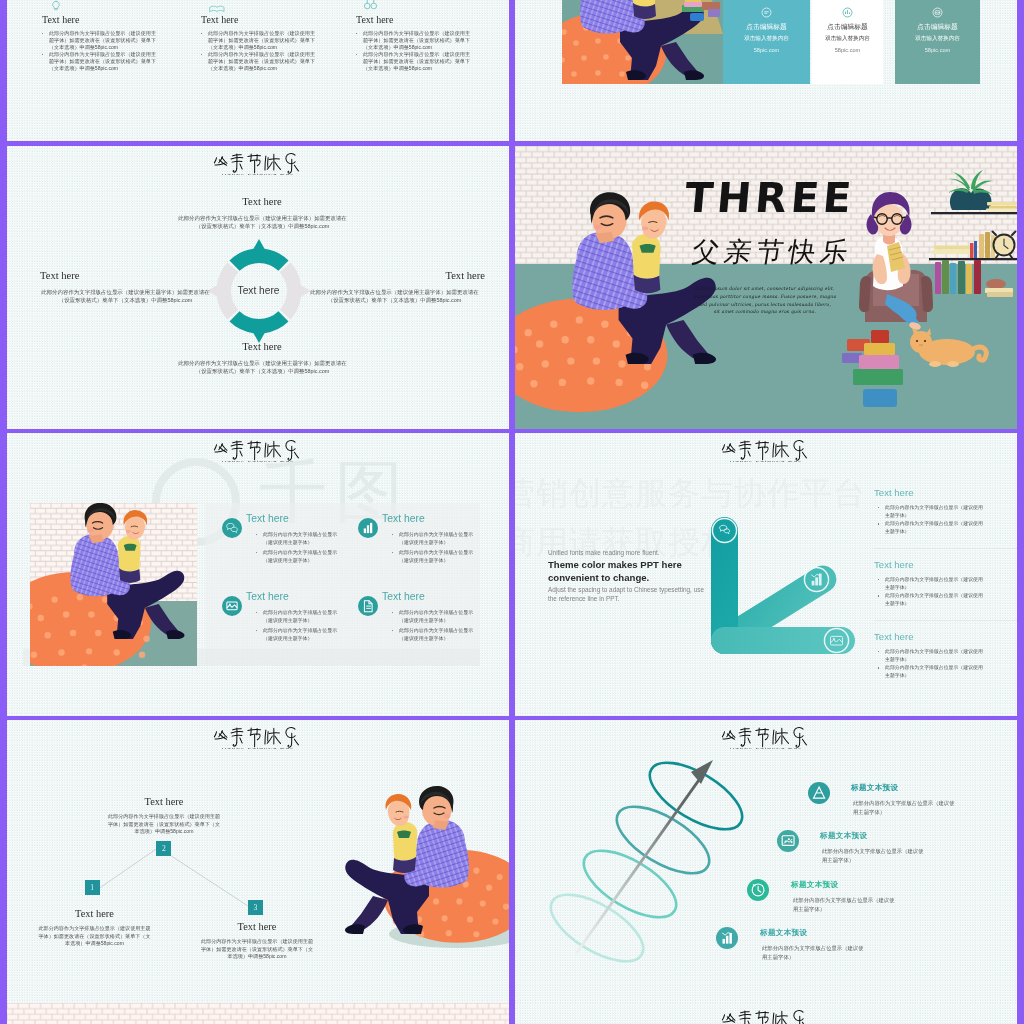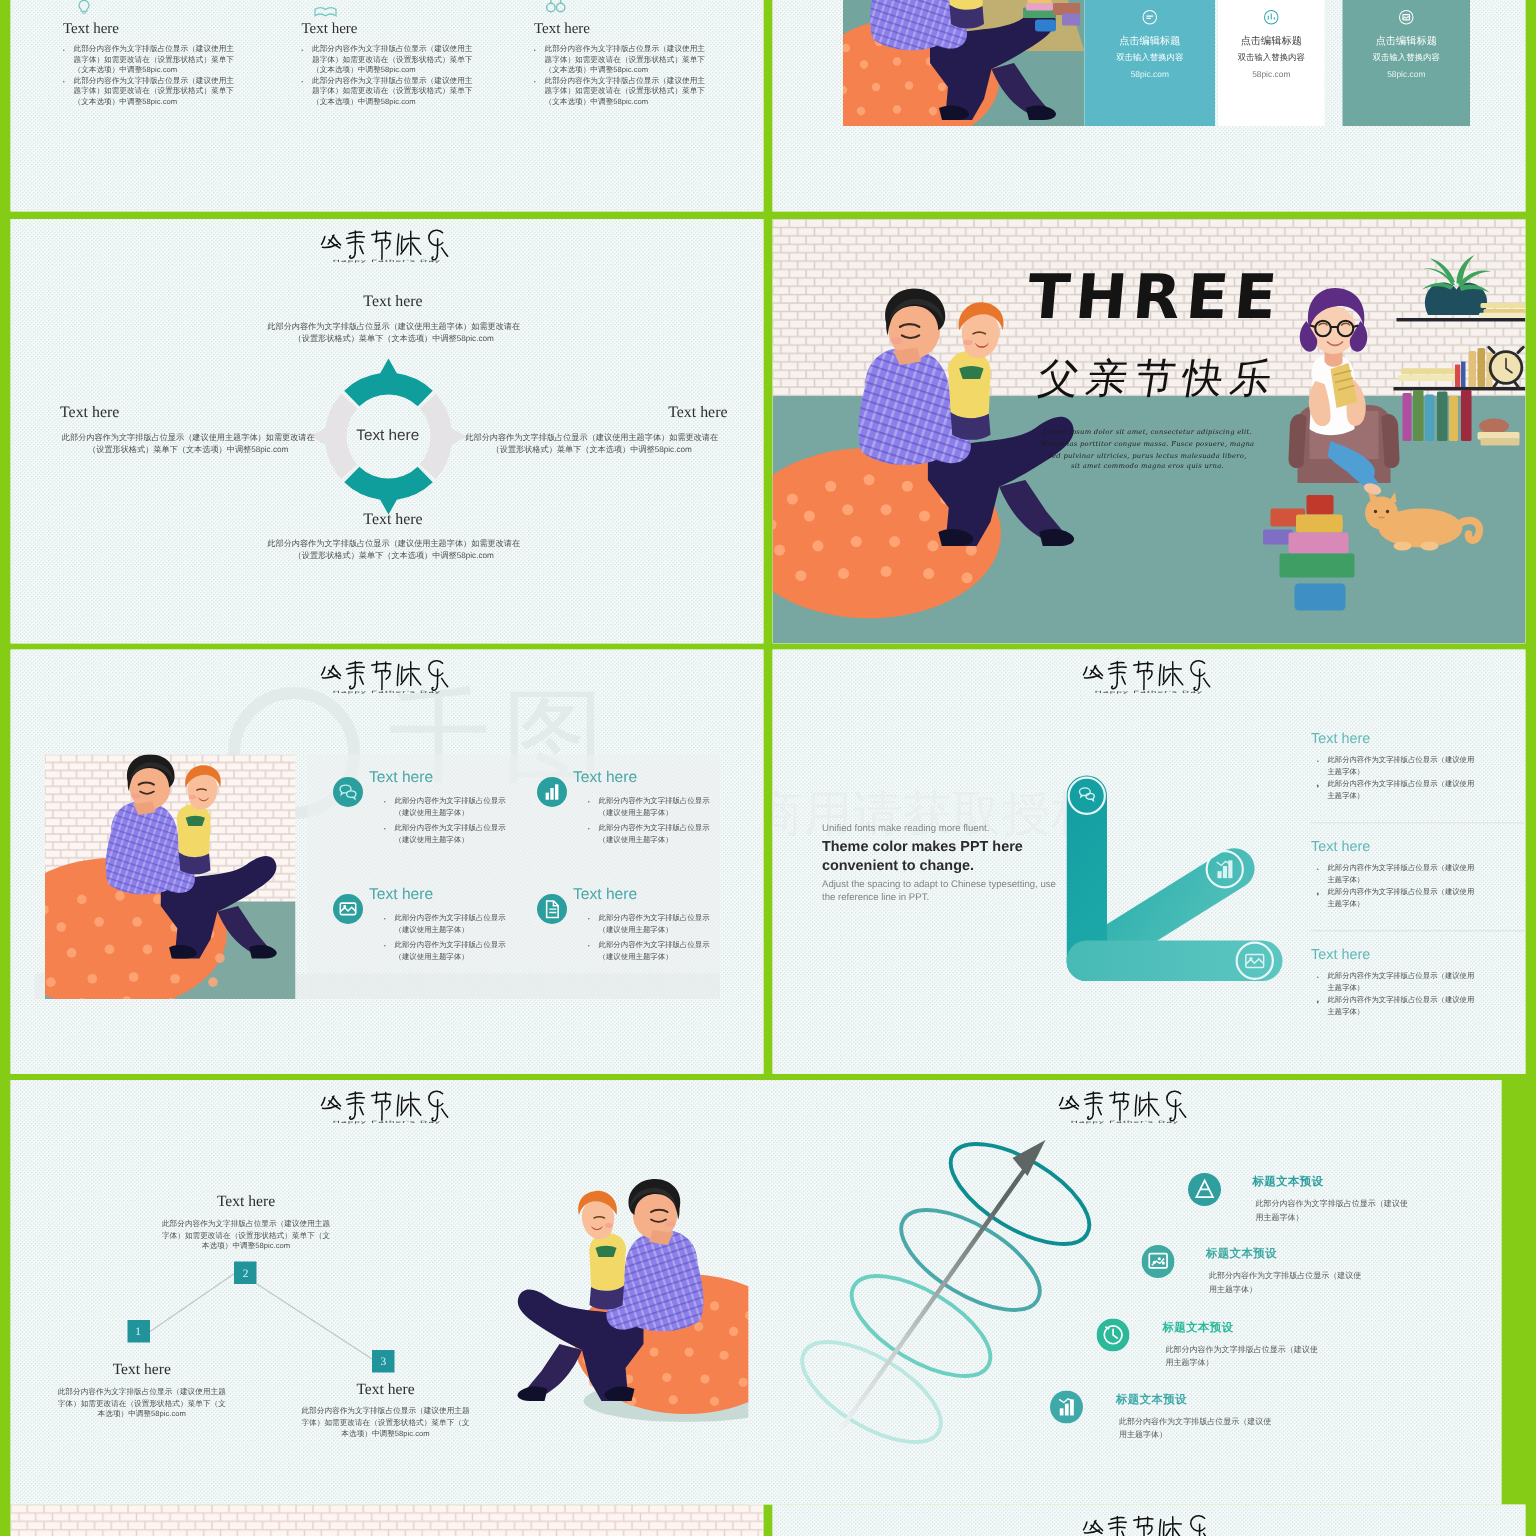--- a/index.html
+++ b/index.html
@@ -1,18 +1,18 @@
 <!DOCTYPE html>
 <html><head>
 <meta charset="utf-8">
 <title>PPT Template Preview</title>
 <style>
   html,body{margin:0;padding:0;}
   body{width:1024px;height:1024px;background:#e5e5e5;font-family:"Liberation Sans",sans-serif;overflow:hidden;}
-  .page{position:relative;width:1024px;height:1024px;background:#84cc16;overflow:hidden;}
+  .page{position:relative;width:1024px;height:1024px;background:#8b5cf6;overflow:hidden;}
   .slide{position:absolute;width:502px;height:283px;overflow:hidden;background:#f4f9f9;}
   .dots{position:absolute;left:0;top:0;right:0;bottom:0;
     background-color:#f7fbfb;
     background-image:
       radial-gradient(circle at 0.5px 0.5px, rgba(155,185,185,.40) 0.38px, transparent 0.6px),
       radial-gradient(circle at 1.75px 1.75px, rgba(155,185,185,.40) 0.38px, transparent 0.6px);
     background-size:2.5px 2.5px;}
   .abs{position:absolute;}
   .th{font-family:"Liberation Serif",serif;color:#2e2e2e;font-weight:400;}
   .cn{font-family:"Liberation Sans",sans-serif;color:#4f4f4f;}
@@ -651,20 +651,21 @@
           <path d="M16.6 23.6 C18.6 26.8 20.8 30 23 32.4"></path>
         </g>
       </g>
     </svg>
         </div>
     <div class="brandsub" style="font-size:3.0px;letter-spacing:.4px;margin-top:-1px;transform:scaleX(2.15) scaleY(.75);color:#3e3e3e;">Happy Father's Day</div>
   </div>
 </div>
 <div class="slide" style="left:515px;top:433px;">
   <div class="dots"></div>
+  <div class="wm" style="left:-12px;top:40px;font-size:32px;line-height:40px;color:#e9eeee;letter-spacing:1px;font-weight:normal;font-family:'Liberation Sans',sans-serif;">营销创意服务与协作平台</div>
   <div class="wm" style="left:-12px;top:89px;font-size:32px;line-height:40px;color:#e9eeee;letter-spacing:1px;font-weight:normal;font-family:'Liberation Sans',sans-serif;">商用请获取授权</div>
 
   <div class="brandwrap" style="left:196.0px;top:5.0px;width:110px;">
     <div style="height:21.5px;">
           <svg width="90" height="21.5" viewBox="0 0 142 34" style="display:block;margin:0 auto;overflow:visible;">
       <title>父亲节快乐</title>
       <g fill="none" stroke="#111" stroke-linecap="round" stroke-linejoin="round" stroke-width="1.6">
         <g>
           <path d="M5.5 10.5 C4.8 13.5 3.6 16.5 2 18.8"></path>
           <path d="M15 9 C13.6 12 11.4 15.6 9 18.6"></path>
@@ -906,21 +907,21 @@
   <div class="abs" style="left:149.3px;top:124.2px;width:15px;text-align:center;font-size:7.6px;color:#d8f5f5;font-family:'Liberation Serif',serif;">2</div>
   <div class="abs" style="left:241.0px;top:180.0px;width:15px;height:15px;background:#20949a;"></div>
   <div class="abs" style="left:241.0px;top:183.2px;width:15px;text-align:center;font-size:7.6px;color:#d8f5f5;font-family:'Liberation Serif',serif;">3</div>
   <div class="abs th" style="left:22.5px;top:188px;width:130px;text-align:center;font-size:10.4px;">Text here</div>
   <div class="abs cn" style="left:30.5px;top:205px;width:114px;text-align:center;font-size:5.1px;line-height:7.6px;">此部分内容作为文字排版占位显示（建议使用主题字体）如需更改请在（设置形状格式）菜单下（文本选项）中调整58pic.com</div>
   <div class="abs th" style="left:92.0px;top:76px;width:130px;text-align:center;font-size:10.4px;">Text here</div>
   <div class="abs cn" style="left:100.0px;top:93px;width:114px;text-align:center;font-size:5.1px;line-height:7.6px;">此部分内容作为文字排版占位显示（建议使用主题字体）如需更改请在（设置形状格式）菜单下（文本选项）中调整58pic.com</div>
   <div class="abs th" style="left:185.0px;top:201px;width:130px;text-align:center;font-size:10.4px;">Text here</div>
   <div class="abs cn" style="left:193.0px;top:218px;width:114px;text-align:center;font-size:5.1px;line-height:7.6px;">此部分内容作为文字排版占位显示（建议使用主题字体）如需更改请在（设置形状格式）菜单下（文本选项）中调整58pic.com</div>
 </div>
-<div class="slide" style="left:499px;top:720px;">
+<div class="slide" style="left:515px;top:720px;">
   <div class="dots"></div>
 
   <div class="brandwrap" style="left:196.0px;top:5.0px;width:110px;">
     <div style="height:21.5px;">
           <svg width="90" height="21.5" viewBox="0 0 142 34" style="display:block;margin:0 auto;overflow:visible;">
       <title>父亲节快乐</title>
       <g fill="none" stroke="#111" stroke-linecap="round" stroke-linejoin="round" stroke-width="1.6">
         <g>
           <path d="M5.5 10.5 C4.8 13.5 3.6 16.5 2 18.8"></path>
           <path d="M15 9 C13.6 12 11.4 15.6 9 18.6"></path>

